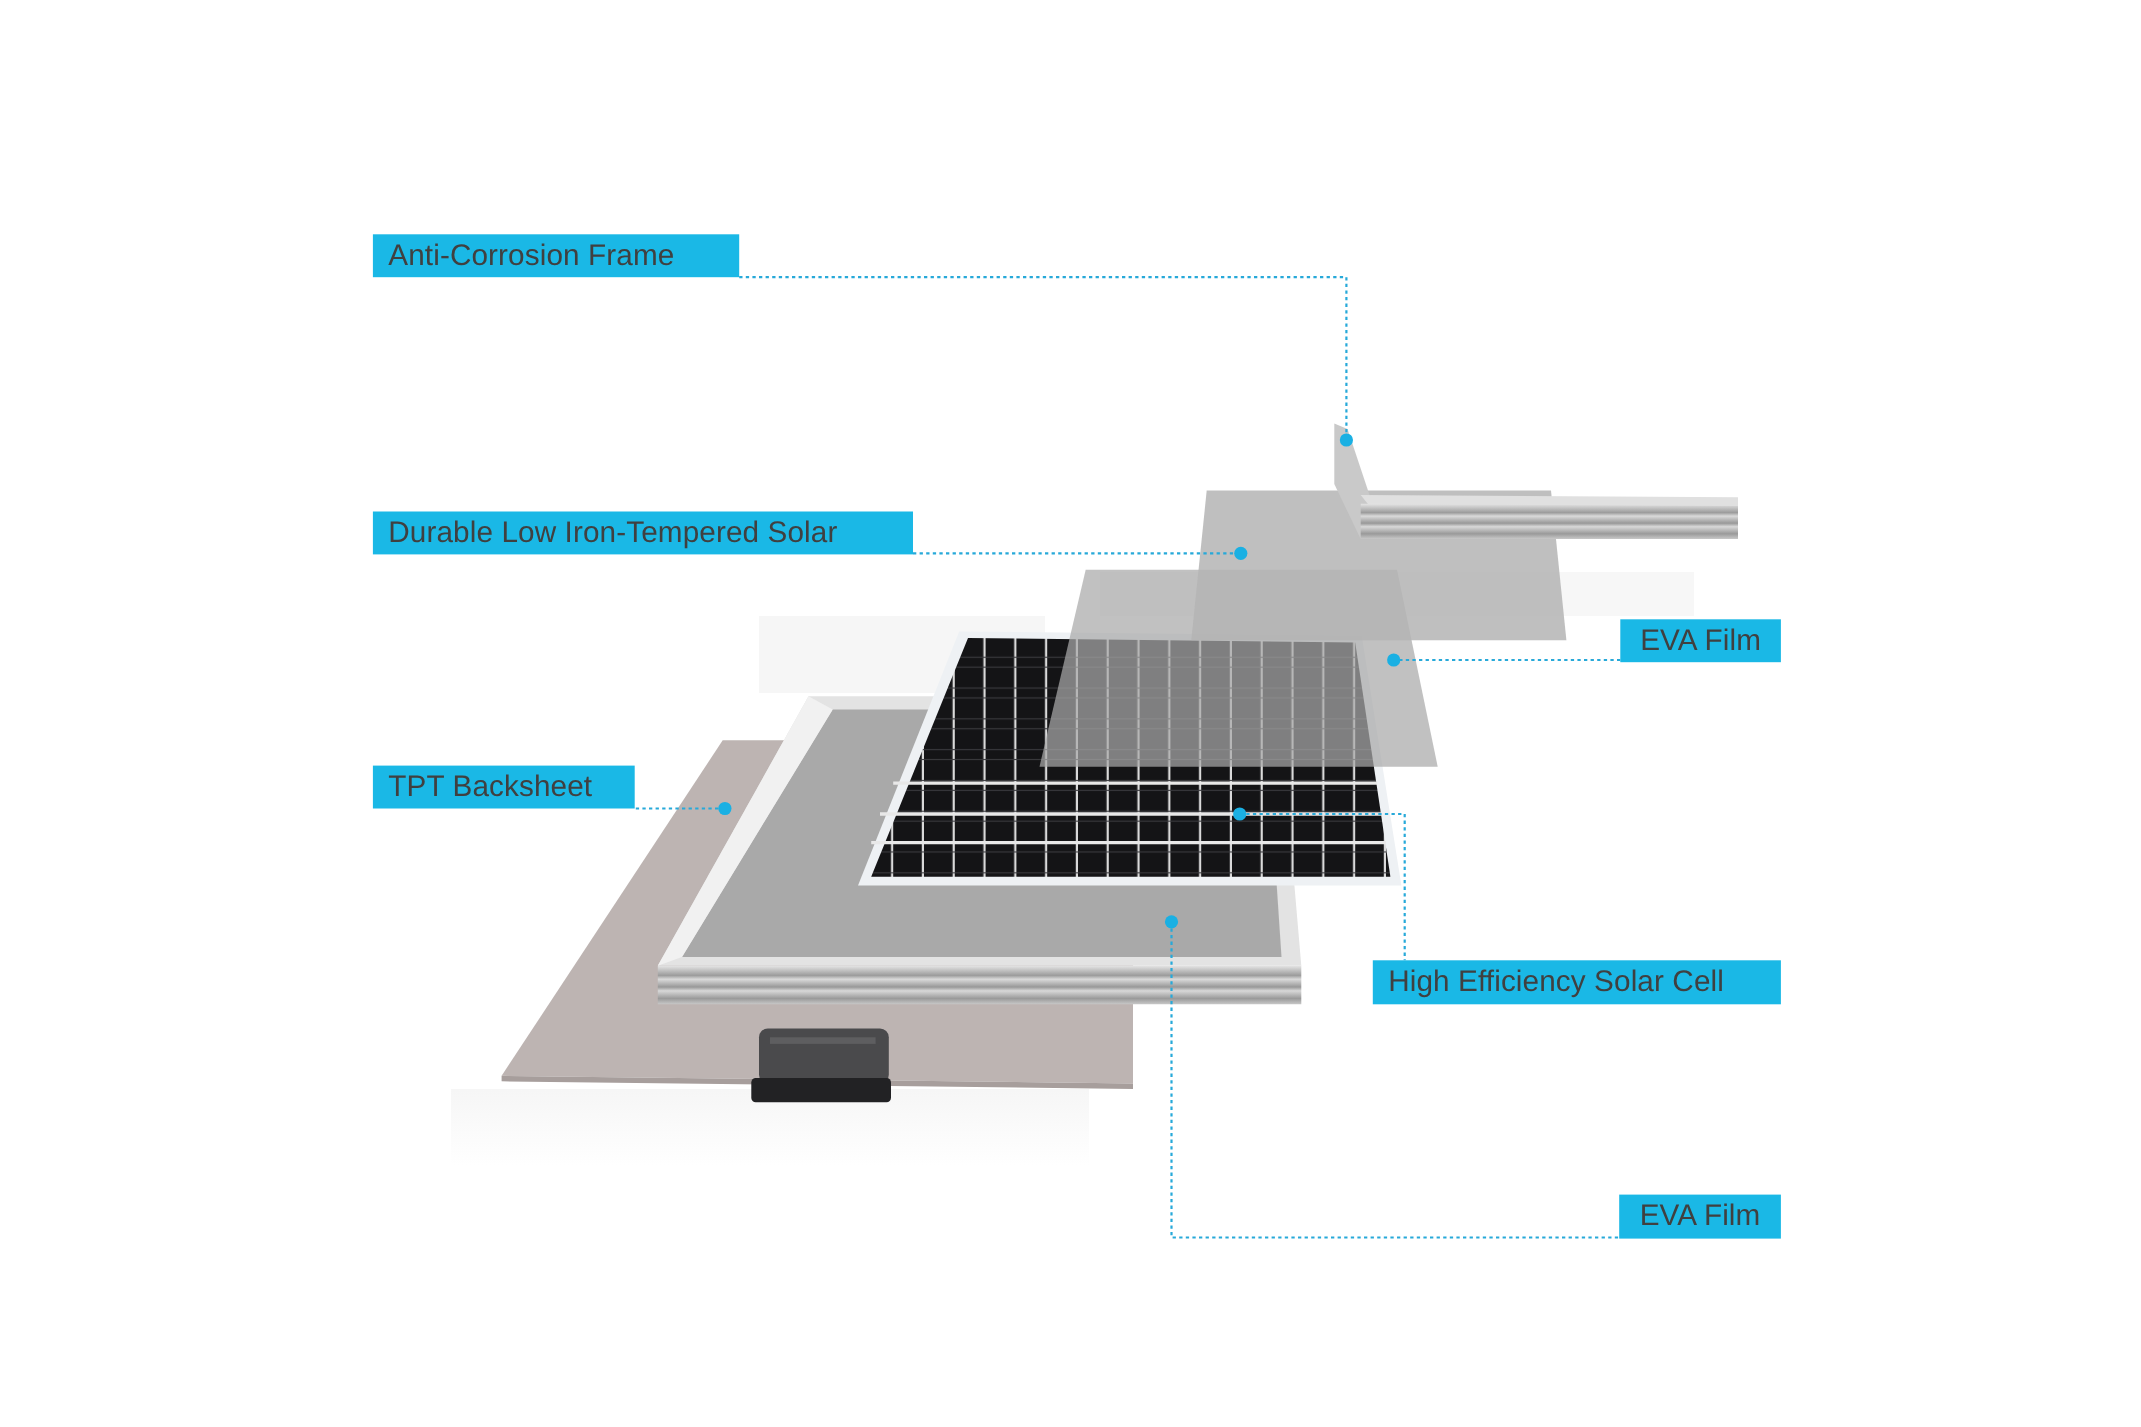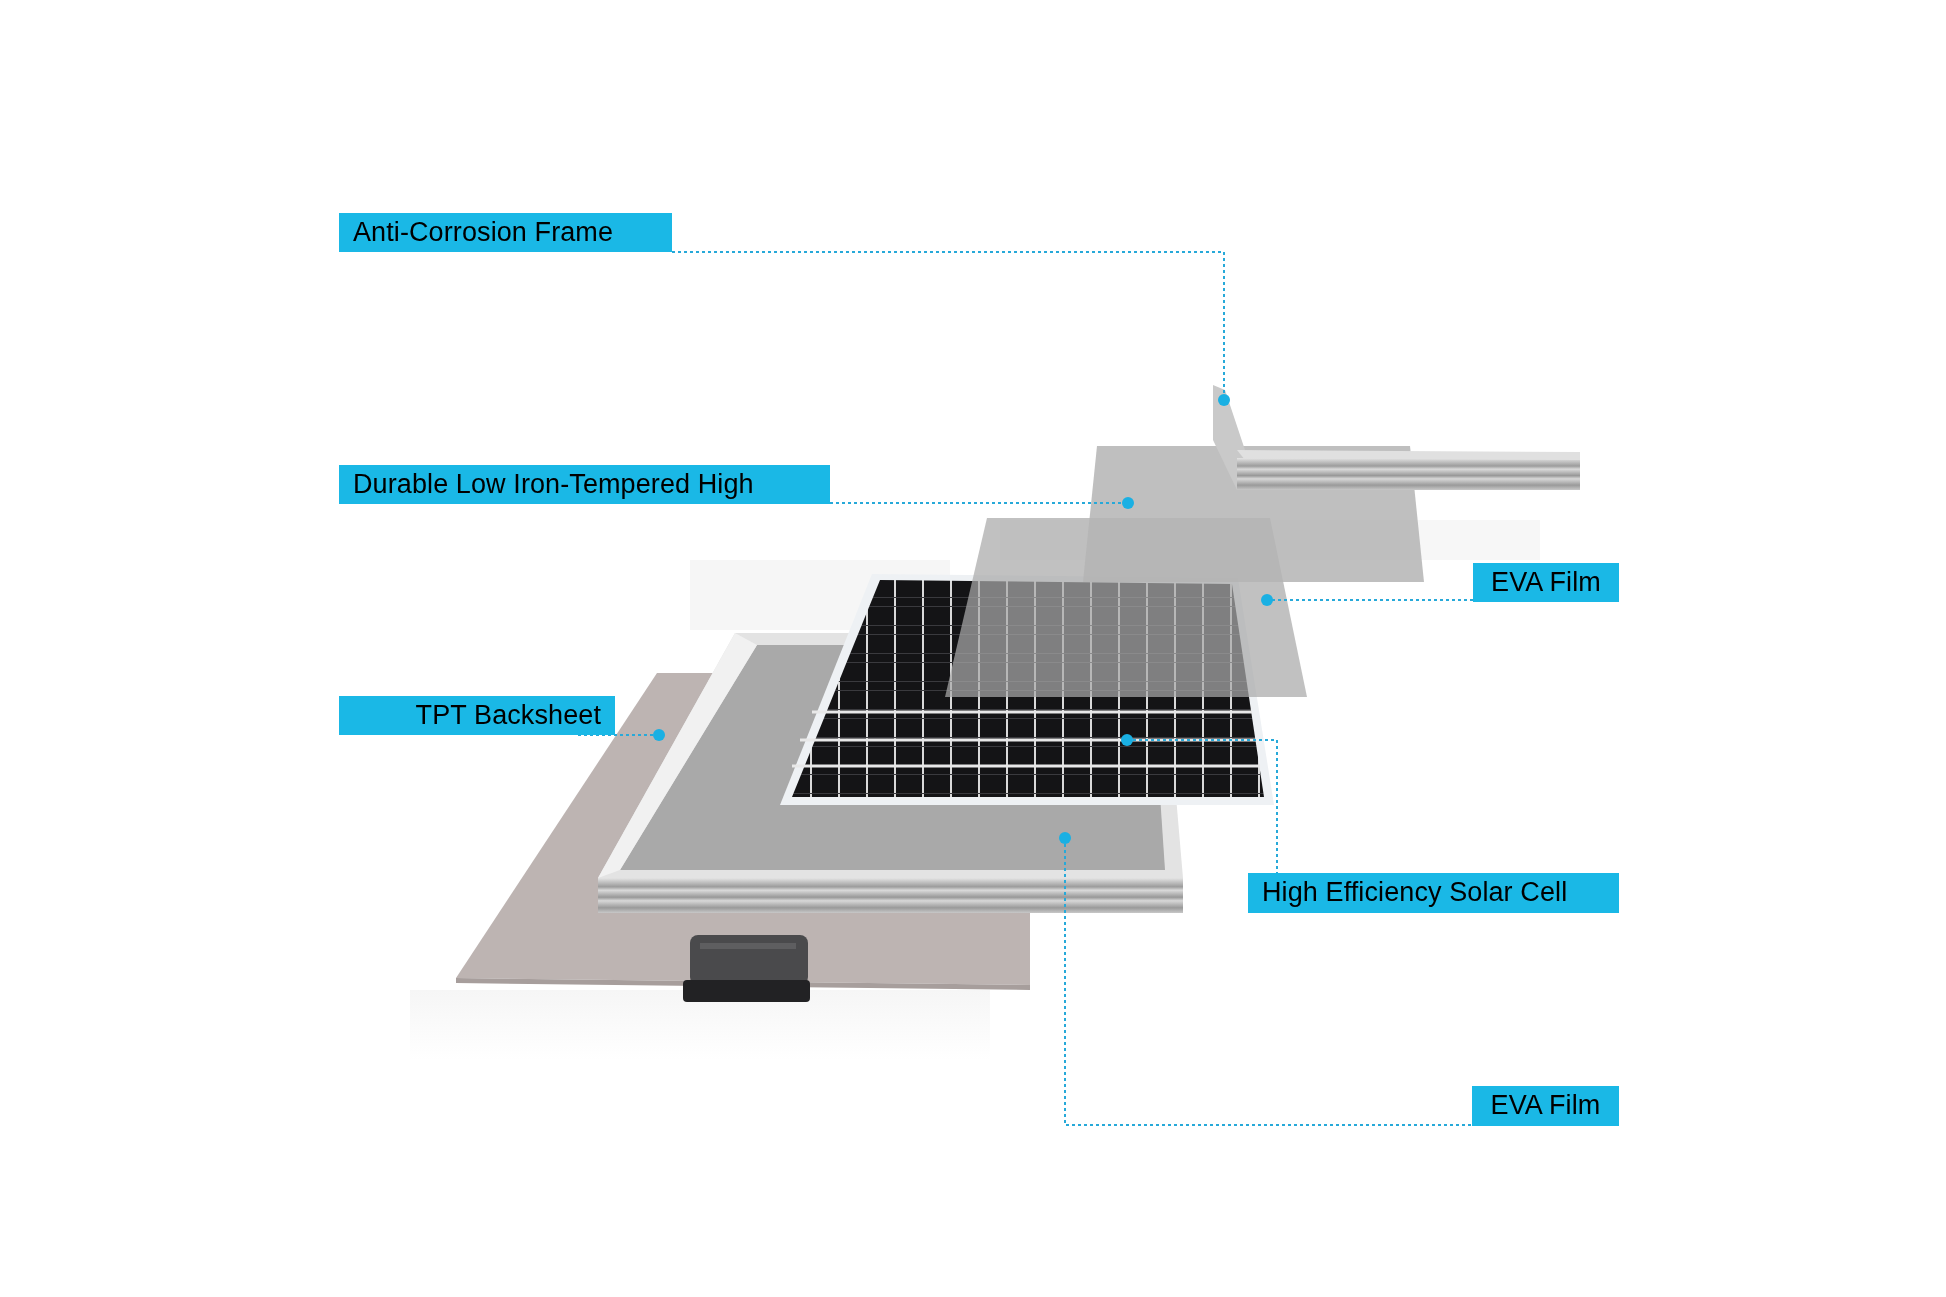--- a/index.html
+++ b/index.html
@@ -1,19 +1,19 @@
 <!DOCTYPE html>
 <html><head>
 <meta charset="utf-8">
 <style>
   html, body { margin:0; padding:0; background:#ffffff; }
   body { width:1946px; height:1297px; position:relative; overflow:hidden; font-family:"Liberation Sans", "DejaVu Sans", sans-serif; }
   #stage { position:absolute; left:0; top:0; width:1946px; height:1297px; }
   .label {
-    position:absolute; height:39px; line-height:39px; color:#000000;
+    position:absolute; height:39px; line-height:39px; color:#404040;
     font-size:27px; padding:0 14px; box-sizing:border-box; white-space:nowrap;
     letter-spacing:0.1px;
   }
   svg { position:absolute; left:0; top:0; }
 </style>
 </head>
 <body>
 
 <div id="stage">
   <svg width="1946" height="1297" viewBox="0 0 1946 1297">
@@ -98,18 +98,18 @@
       <circle cx="1224" cy="400" r="6"></circle>
       <circle cx="1128" cy="503" r="6"></circle>
       <circle cx="1267" cy="600" r="6"></circle>
       <circle cx="659" cy="735" r="6"></circle>
       <circle cx="1127" cy="740" r="6"></circle>
       <circle cx="1065" cy="838" r="6"></circle>
     </g>
   </svg>
 
   <div class="label" style="left:339px; top:213px; width:333px; background:#1AB8E6;">Anti-Corrosion Frame</div>
-  <div class="label" style="left:339px; top:465px; width:491px; background:#1AB8E6;">Durable Low Iron-Tempered High</div>
+  <div class="label" style="left:339px; top:465px; width:491px; background:#1AB8E6;">Durable Low Iron-Tempered Solar</div>
   <div class="label" style="left:1473px; top:563px; width:146px; background:#1AB8E6; text-align:center;">EVA Film</div>
-  <div class="label" style="left:339px; top:696px; width:276px; background:#1AB8E6;text-align:right;">TPT Backsheet</div>
+  <div class="label" style="left:339px; top:696px; width:238px; background:#1AB8E6;">TPT Backsheet</div>
   <div class="label" style="left:1248px; top:873px; width:371px; height:40px; background:#1AB8E6; padding-right:18px;">High Efficiency Solar Cell</div>
   <div class="label" style="left:1472px; top:1086px; width:147px; height:40px; background:#1AB8E6; text-align:center;">EVA Film</div>
 </div>
 
 </body></html>

